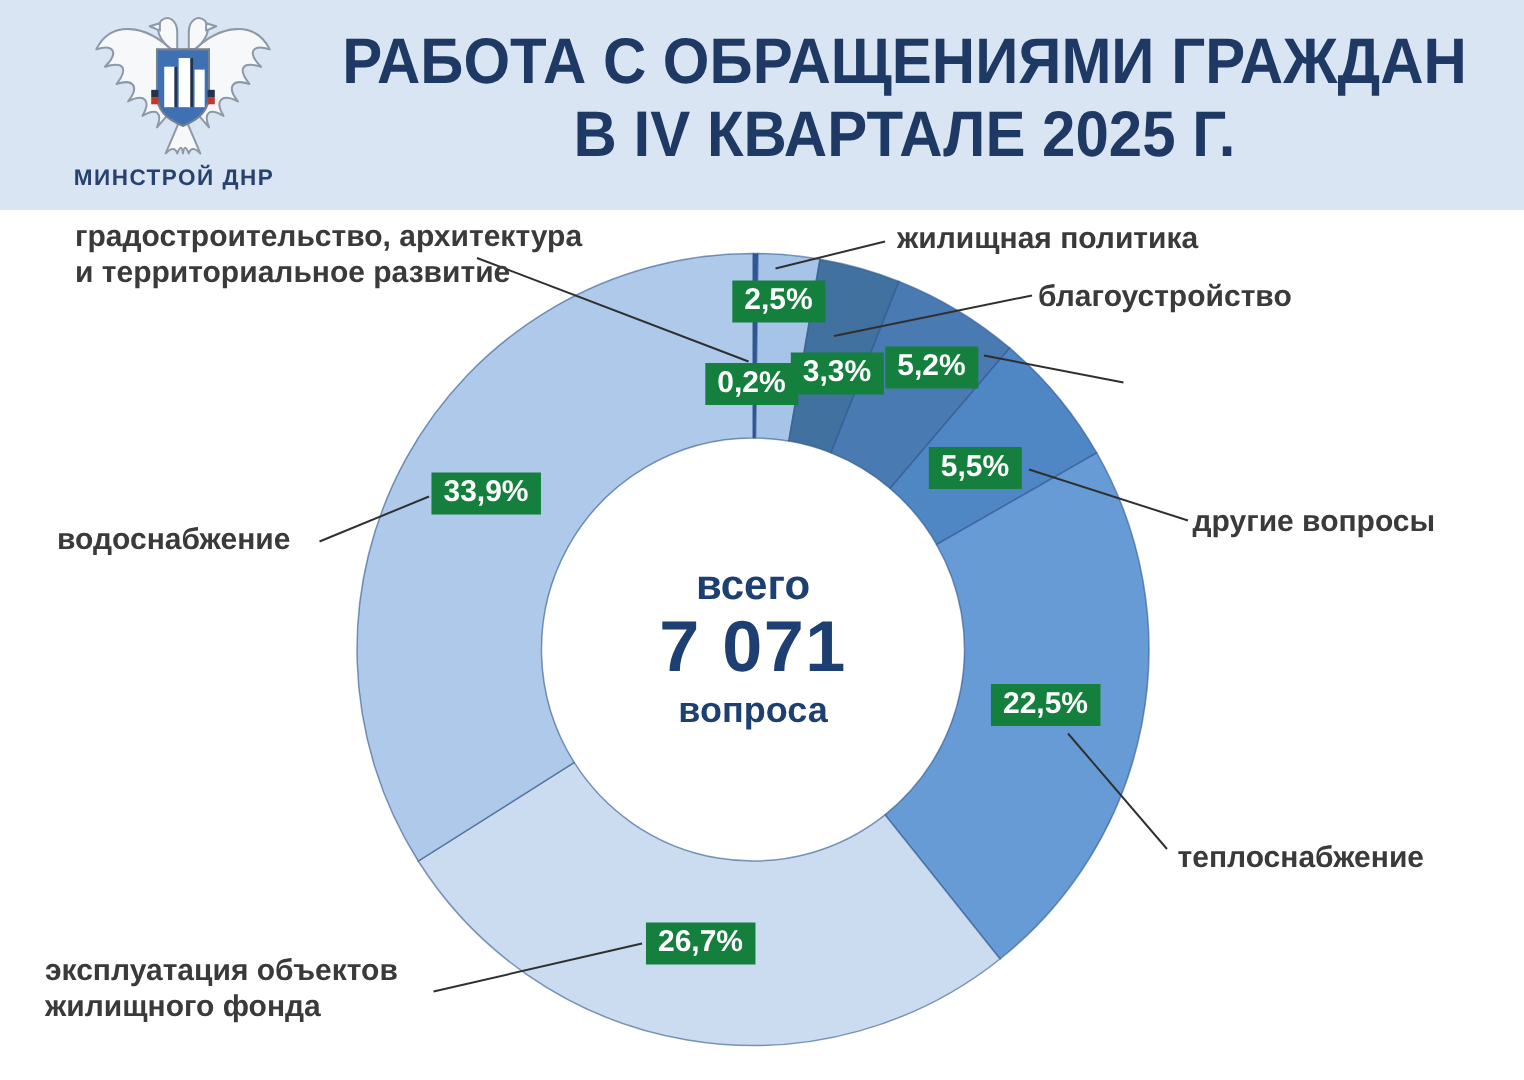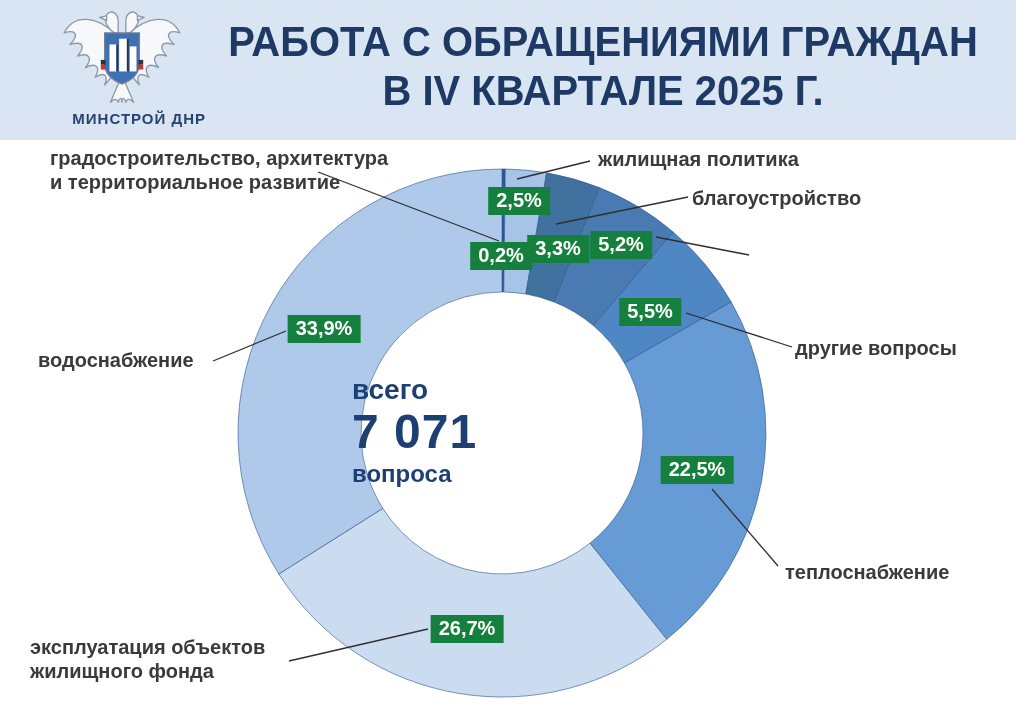--- a/index.html
+++ b/index.html
@@ -7,32 +7,32 @@
     position:relative;width:1016px;height:720px;overflow:hidden;
     background:#ffffff;font-family:"Liberation Sans",sans-serif;
   }
   
   .header{
     position:absolute;left:0;top:0;width:1016px;height:140px;
     background:#d9e5f3;
   }
   .logo{position:absolute;left:52px;top:4px;width:140px;height:106px;}
   .org-name{
-    position:absolute;left:26px;top:110px;width:180px;text-align:right;
+    position:absolute;left:26px;top:110px;width:180px;text-align:center;
     font-size:15px;font-weight:bold;letter-spacing:1px;color:#27426f;
   }
   .title{
     position:absolute;left:195px;right:5px;top:17px;
     text-align:center;font-size:43px;font-weight:bold;line-height:1.15;
     color:#1e3a64;transform:scaleX(0.93);white-space:pre-line;
   }
   
   .donut-svg,.lines-svg{position:absolute;left:0;top:0;width:1016px;height:720px;}
   .center-label{
-    position:absolute;left:352px;top:374px;width:300px;text-align:left;
+    position:absolute;left:352px;top:374px;width:300px;text-align:center;
     color:#1d3f72;font-weight:bold;
   }
   .center-label .pre{font-size:28px;line-height:32px;}
   .center-label .total{font-size:48px;line-height:52px;letter-spacing:1px;}
   .center-label .suf{font-size:24px;line-height:32px;}
   .pct-badge{
     position:absolute;transform:translate(-50%,-50%);
     background:#15803d;color:#ffffff;font-weight:bold;font-size:20px;
     padding:2px 8px 3px 8px;white-space:nowrap;
   }

